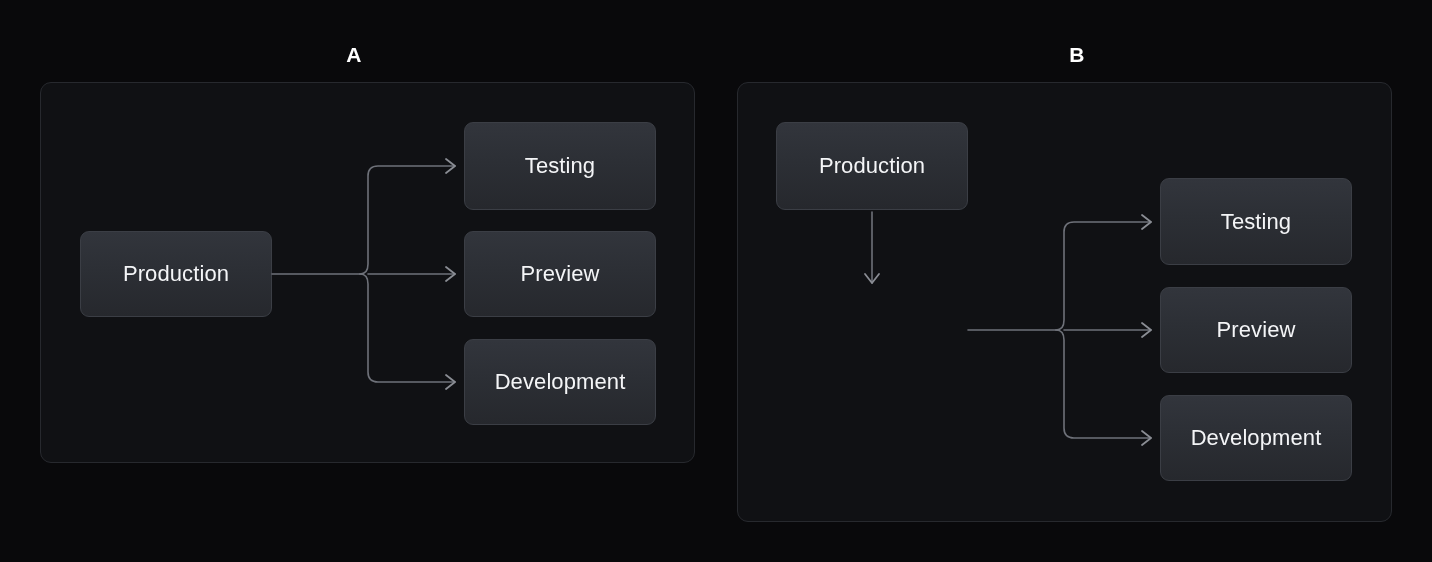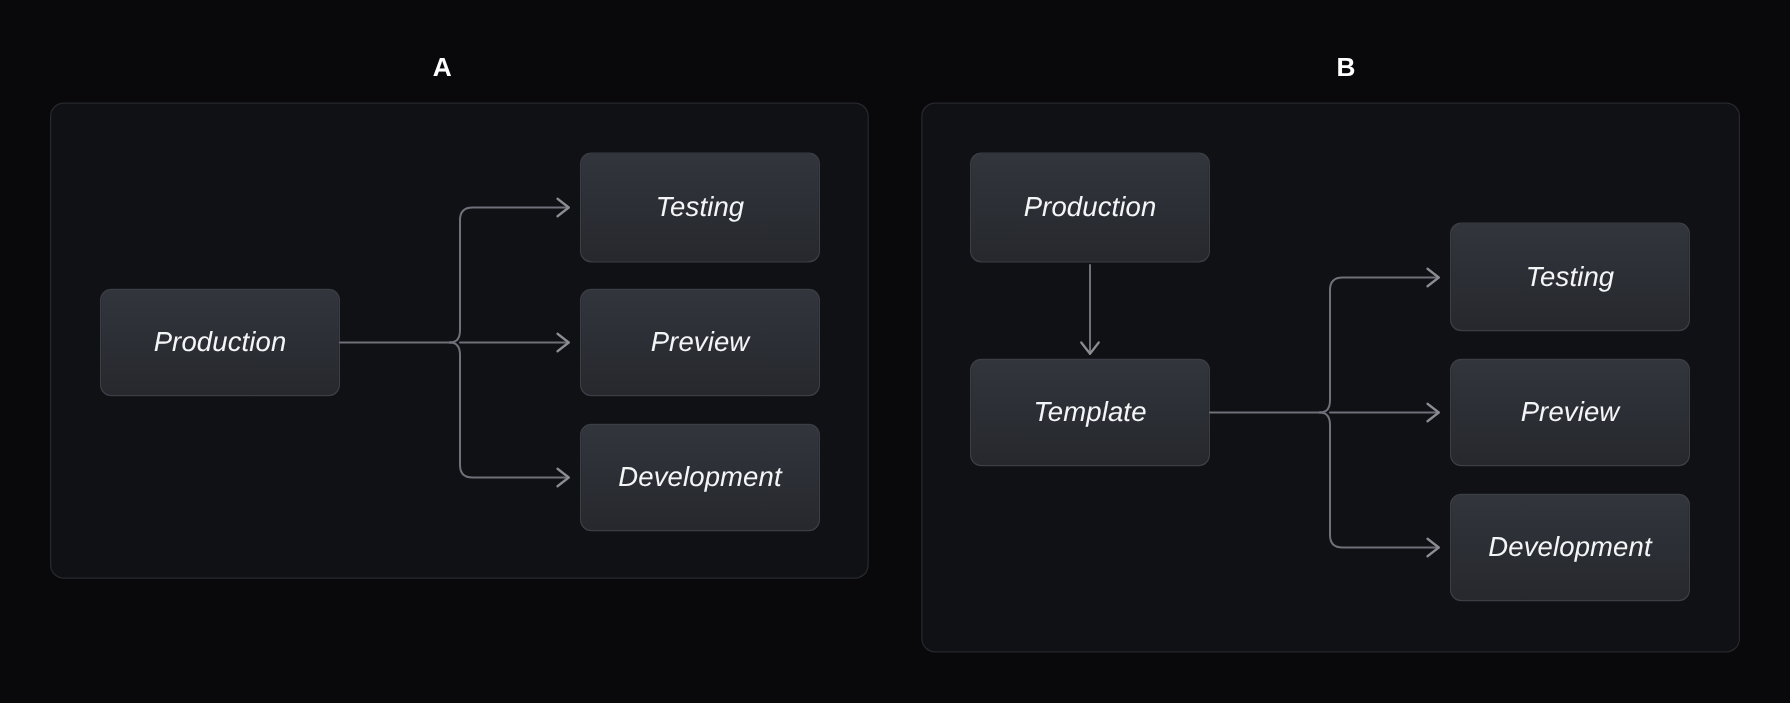--- a/index.html
+++ b/index.html
@@ -47,21 +47,20 @@
     justify-content: center;
     background: linear-gradient(180deg, #32353c 0%, #2c2f35 45%, #26282d 100%);
     border: 1px solid #3b3e45;
     border-radius: 9px;
     color: #f4f5f7;
     font-size: 22px;
     font-weight: 400;
     letter-spacing: 0.1px;
     white-space: nowrap;
     user-select: none;
-    font-style: italic;
   }
 
   
   .wires {
     position: absolute;
     left: 0;
     top: 0;
     width: 1432px;
     height: 562px;
     pointer-events: none;
@@ -98,21 +97,20 @@
   <div class="node" style="left:464px; top:231px; width:192px; height:86px;">Preview</div>
 
   <div class="node" style="left:464px; top:339px; width:192px; height:86px;">Development</div>
 
   <div class="panel-caption" style="left:1053px; top:44px; width:48px;">B</div>
 
   <div class="panel" style="left:737px; top:82px; width:655px; height:440px;"></div>
 
   <div class="node" style="left:776px; top:122px; width:192px; height:88px;">Production</div>
 
-  <div class="node" style="left:776px; top:287px; width:192px; height:86px;">Template</div>
 
   <div class="node" style="left:1160px; top:178px; width:192px; height:87px;">Testing</div>
 
   <div class="node" style="left:1160px; top:287px; width:192px; height:86px;">Preview</div>
 
   <div class="node" style="left:1160px; top:395px; width:192px; height:86px;">Development</div>
 
   <svg class="wires" viewBox="0 0 1432 562">
 
     <path class="wire" d="M 272 274 L 360 274"></path>

